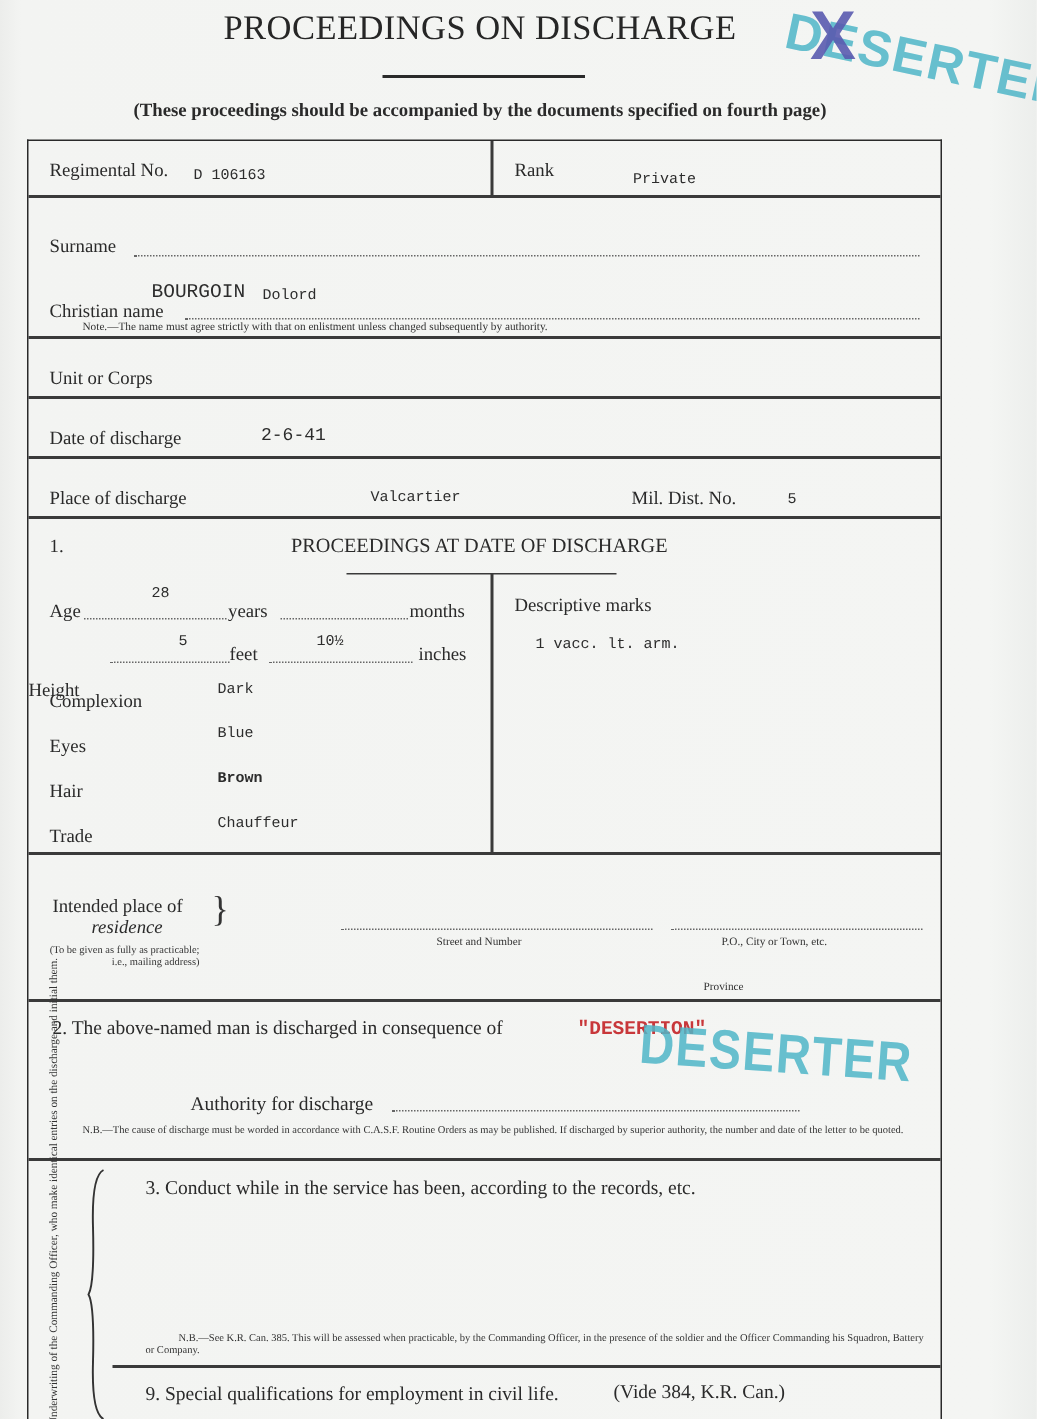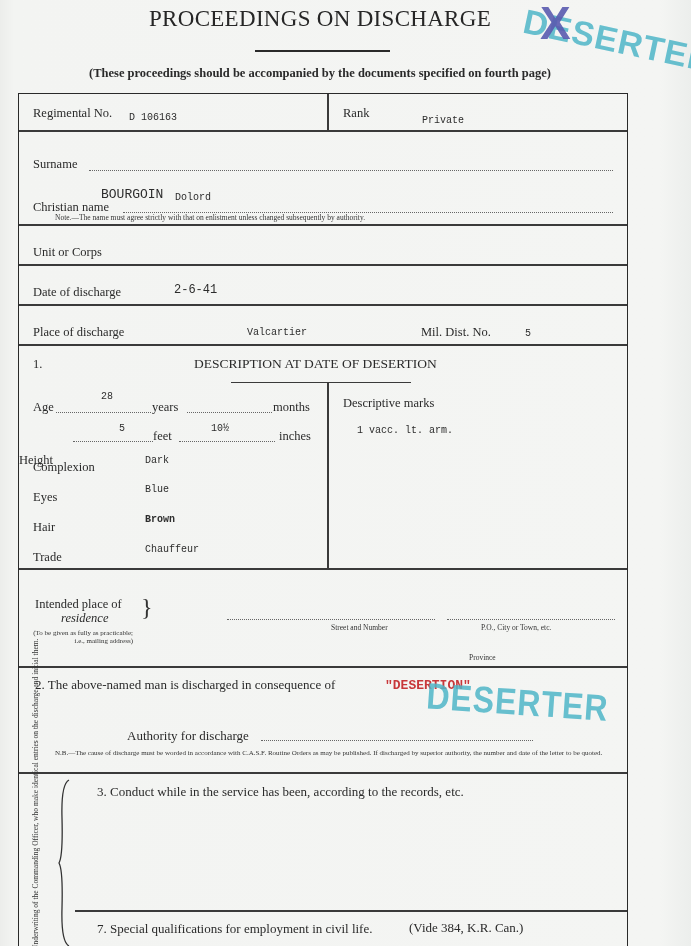--- a/index.html
+++ b/index.html
@@ -87,21 +87,21 @@
     <span class="typed" style="left:155px; top:189px; font-size:12px;">2-6-41</span>
     <div class="hr" style="left:0; top:210px; width:608px;"></div>
 
     <span class="lbl" style="left:14px; top:231px;">Place of discharge</span>
     <span class="typed" style="left:228px; top:233px;">Valcartier</span>
     <span class="lbl" style="left:402px; top:231px;">Mil. Dist. No.</span>
     <span class="typed" style="left:506px; top:234px;">5</span>
     <div class="hr" style="left:0; top:250px; width:608px;"></div>
 
     <span class="lbl" style="left:14px; top:263px;">1.</span>
-    <span class="lbl" style="left:175px; top:262px; font-size:13.5px;">DESCRIPTION AT DATE OF DESERTION</span>
+    <span class="lbl" style="left:175px; top:262px; font-size:13.5px;">PROCEEDINGS AT DATE OF DISCHARGE</span>
     <div class="hr" style="left:212px; top:288px; width:180px; height:1px;"></div>
 
     <div class="vr" style="left:308px; top:288px; height:186px;"></div>
 
     <span class="lbl" style="left:14px; top:306px;">Age</span>
     <div class="dots" style="left:37px; top:318px; width:95px;"></div>
     <span class="typed" style="left:82px; top:297px;">28</span>
     <span class="lbl" style="left:133px; top:306px;">years</span>
     <div class="dots" style="left:168px; top:318px; width:85px;"></div>
     <span class="lbl" style="left:254px; top:306px;">months</span>
@@ -130,38 +130,39 @@
     <span class="typed" style="left:338px; top:331px;">1 vacc. lt. arm.</span>
 
     <div class="hr" style="left:0; top:474px; width:608px;"></div>
 
     <span class="lbl" style="left:16px; top:503px;">Intended place of</span>
     <span class="lbl" style="left:42px; top:517px;font-style:italic;">residence</span>
     <span class="brace" style="left:122px; top:500px;">}</span>
     <div class="tiny" style="left:14px; top:535px; width:100px;text-align:right;">(To be given as fully as practicable; i.e., mailing address)</div>
     <div class="dots" style="left:208px; top:525px; width:208px;"></div>
     <div class="dots" style="left:428px; top:525px; width:168px;"></div>
-    <span class="small" style="left:272px; top:529px;margin-left:40px;">Street and Number</span>
+    <span class="small" style="left:272px; top:529px;">Street and Number</span>
     <span class="small" style="left:462px; top:529px;">P.O., City or Town, etc.</span>
     <span class="small" style="left:450px; top:559px;">Province</span>
     <div class="hr" style="left:0; top:572px; width:608px;"></div>
 
     <span class="lbl" style="left:16px; top:583px; font-size:13px;">2. The above-named man is discharged in consequence of</span>
     <span class="red" style="left:366px; top:584px;">"DESERTION"</span>
     <span class="lbl" style="left:108px; top:634px; font-size:13px;">Authority for discharge</span>
     <div class="dots" style="left:242px; top:646px; width:272px;"></div>
     <div class="tiny" style="left:14px; top:655px; width:586px; text-indent:22px;">N.B.—The cause of discharge must be worded in accordance with C.A.S.F. Routine Orders as may be published.  If discharged by superior authority, the number and date of the letter to be quoted.</div>
     <div class="hr" style="left:0; top:678px; width:608px;"></div>
 
     <div class="vtext" style="left:12px; top:856px; width:180px;">Underwriting of the Commanding Officer, who make identical entries on the discharge and initial them.</div>
     <svg class="abs" style="left:38px; top:684px;" width="14" height="170">
       <path d="M12 2 Q4 6 5 40 Q6 78 2 85 Q6 92 5 130 Q4 164 12 168" fill="none" stroke="#333" stroke-width="1.3"></path>
     </svg>
     <span class="lbl" style="left:78px; top:690px; font-size:13px;">3. Conduct while in the service has been, according to the records, etc.</span>
+    <div class="tiny" style="left:78px; top:794px; width:522px; text-indent:22px;">N.B.—See K.R. Can. 385.   This will be assessed when practicable, by the Commanding Officer, in the presence of the soldier and the Officer Commanding his Squadron, Battery or Company.</div>
     <div class="hr" style="left:56px; top:816px; width:552px;"></div>
 
-    <span class="lbl" style="left:78px; top:827px; font-size:13px;">7. Special qualifications for employment in civil life.</span>
+    <span class="lbl" style="left:78px; top:827px; font-size:13px;">9. Special qualifications for employment in civil life.</span>
     <span class="lbl" style="left:390px; top:826px; font-size:13px;text-align:center;">(Vide 384, K.R. Can.)</span>
   </div>
 
   <div class="stamp" style="left:428px; top:675px; font-size:32px; transform: rotate(4deg) scaleY(1.15); transform-origin:left top;">DESERTER</div>
 
 </div>
 
 </body></html>

